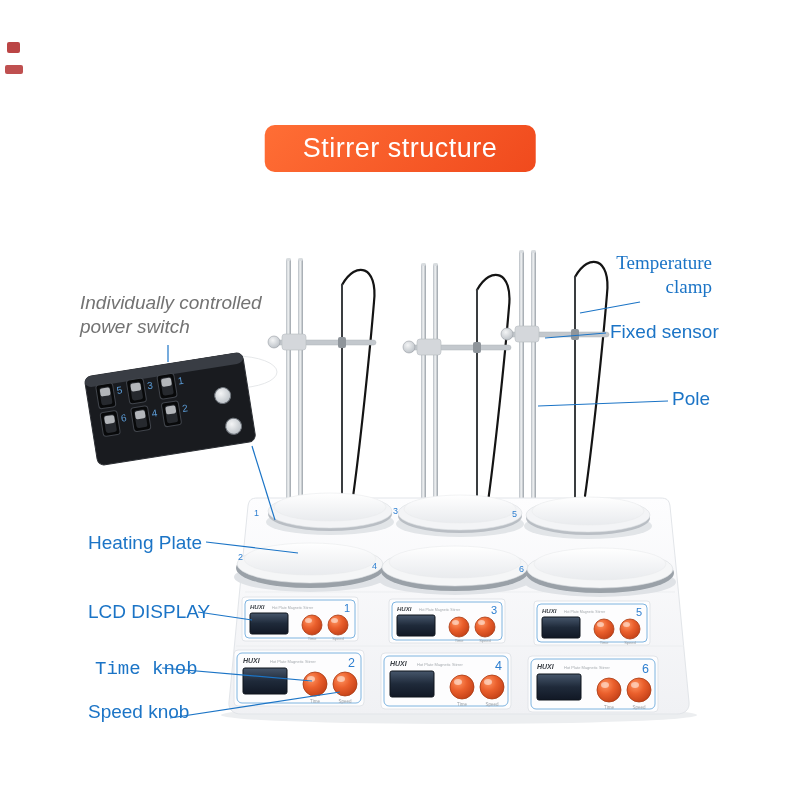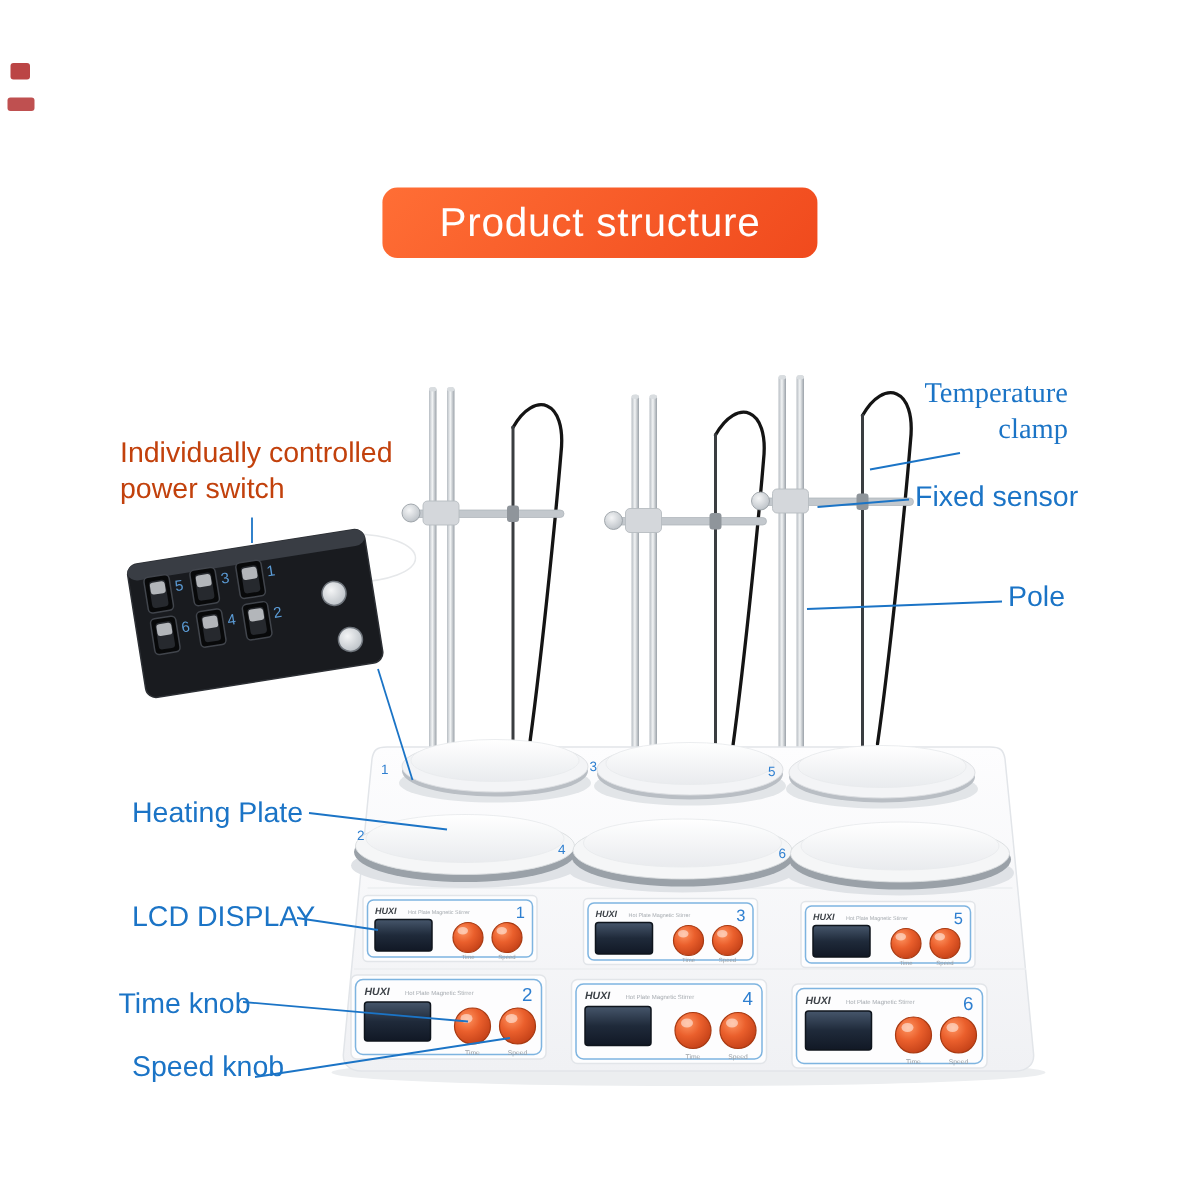--- a/index.html
+++ b/index.html
@@ -3,29 +3,29 @@
 <meta charset="utf-8">
 <style>
   html,body{margin:0;padding:0;background:#ffffff;}
   .canvas{position:relative;width:800px;height:800px;background:#ffffff;overflow:hidden;
           font-family:"Liberation Sans",sans-serif;}
   .banner{position:absolute;left:50%;top:125px;transform:translateX(-50%);
           background:linear-gradient(135deg,#ff6e35,#f04a1d);color:#ffffff;
           font-size:27px;font-weight:500;letter-spacing:.5px;
           padding:8px 38px;border-radius:10px;white-space:nowrap;}
   .callout{position:absolute;font-size:19px;color:#1b74c6;line-height:1.26;white-space:nowrap;}
-  .callout.navy{color:#c2410c;white-space:normal;width:208px;}
+  .callout.navy{color:#737373;white-space:normal;width:208px;font-style:italic;}
   .callout.right{text-align:right;font-family:Liberation Serif, serif;}
   #lbl-power{left:80px;top:291px;}
   #lbl-temp{right:88px;top:251px;}
   #lbl-clamp{left:610px;top:320px;}
   #lbl-pole{left:672px;top:387px;}
   #lbl-plate{left:88px;top:531px;}
   #lbl-lcd{left:88px;top:600px;}
-  #lbl-time{left:79px;top:658px;}
+  #lbl-time{left:95px;top:658px;font-family:Liberation Mono, monospace;}
   #lbl-speed{left:88px;top:700px;}
   .corner-mark{position:absolute;background:#b43131;border-radius:2px;opacity:.9;}
   #mark-a{left:7px;top:42px;width:13px;height:11px;}
   #mark-b{left:5px;top:65px;width:18px;height:9px;opacity:.85;}
   svg{position:absolute;left:0;top:0;font-family:"Liberation Sans",sans-serif;}
   
   .pnl{fill:#fdfdfe;stroke:#e2e5e9;stroke-width:1;}
   .pfr{fill:none;stroke:#67a7da;stroke-width:1;opacity:.85;}
   .brand{font-size:6px;font-weight:700;font-style:italic;fill:#3c4147;}
   .brandF{font-size:7px;font-weight:700;font-style:italic;fill:#3c4147;}
@@ -320,21 +320,21 @@
       <line class="cline" x1="640" y1="302" x2="580" y2="313"></line>
       <line class="cline" x1="606" y1="333" x2="545" y2="338"></line>
       <line class="cline" x1="668" y1="401" x2="538" y2="406"></line>
       <line class="cline" x1="206" y1="542" x2="298" y2="553"></line>
       <line class="cline" x1="198" y1="612" x2="252" y2="620"></line>
       <line class="cline" x1="162" y1="668" x2="312" y2="681"></line>
       <line class="cline" x1="170" y1="718" x2="340" y2="692"></line>
     </g>
   </svg>
 
-  <div class="banner">Product structure</div>
+  <div class="banner">Stirrer structure</div>
 
   <div id="lbl-power" class="callout navy">Individually controlled power switch</div>
   <div id="lbl-temp" class="callout right">
     <div>Temperature</div>
     <div>clamp</div>
   </div>
   <div id="lbl-clamp" class="callout">Fixed sensor</div>
   <div id="lbl-pole" class="callout">Pole</div>
   <div id="lbl-lcd" class="callout">LCD DISPLAY</div>
   <div id="lbl-plate" class="callout">Heating Plate</div>

